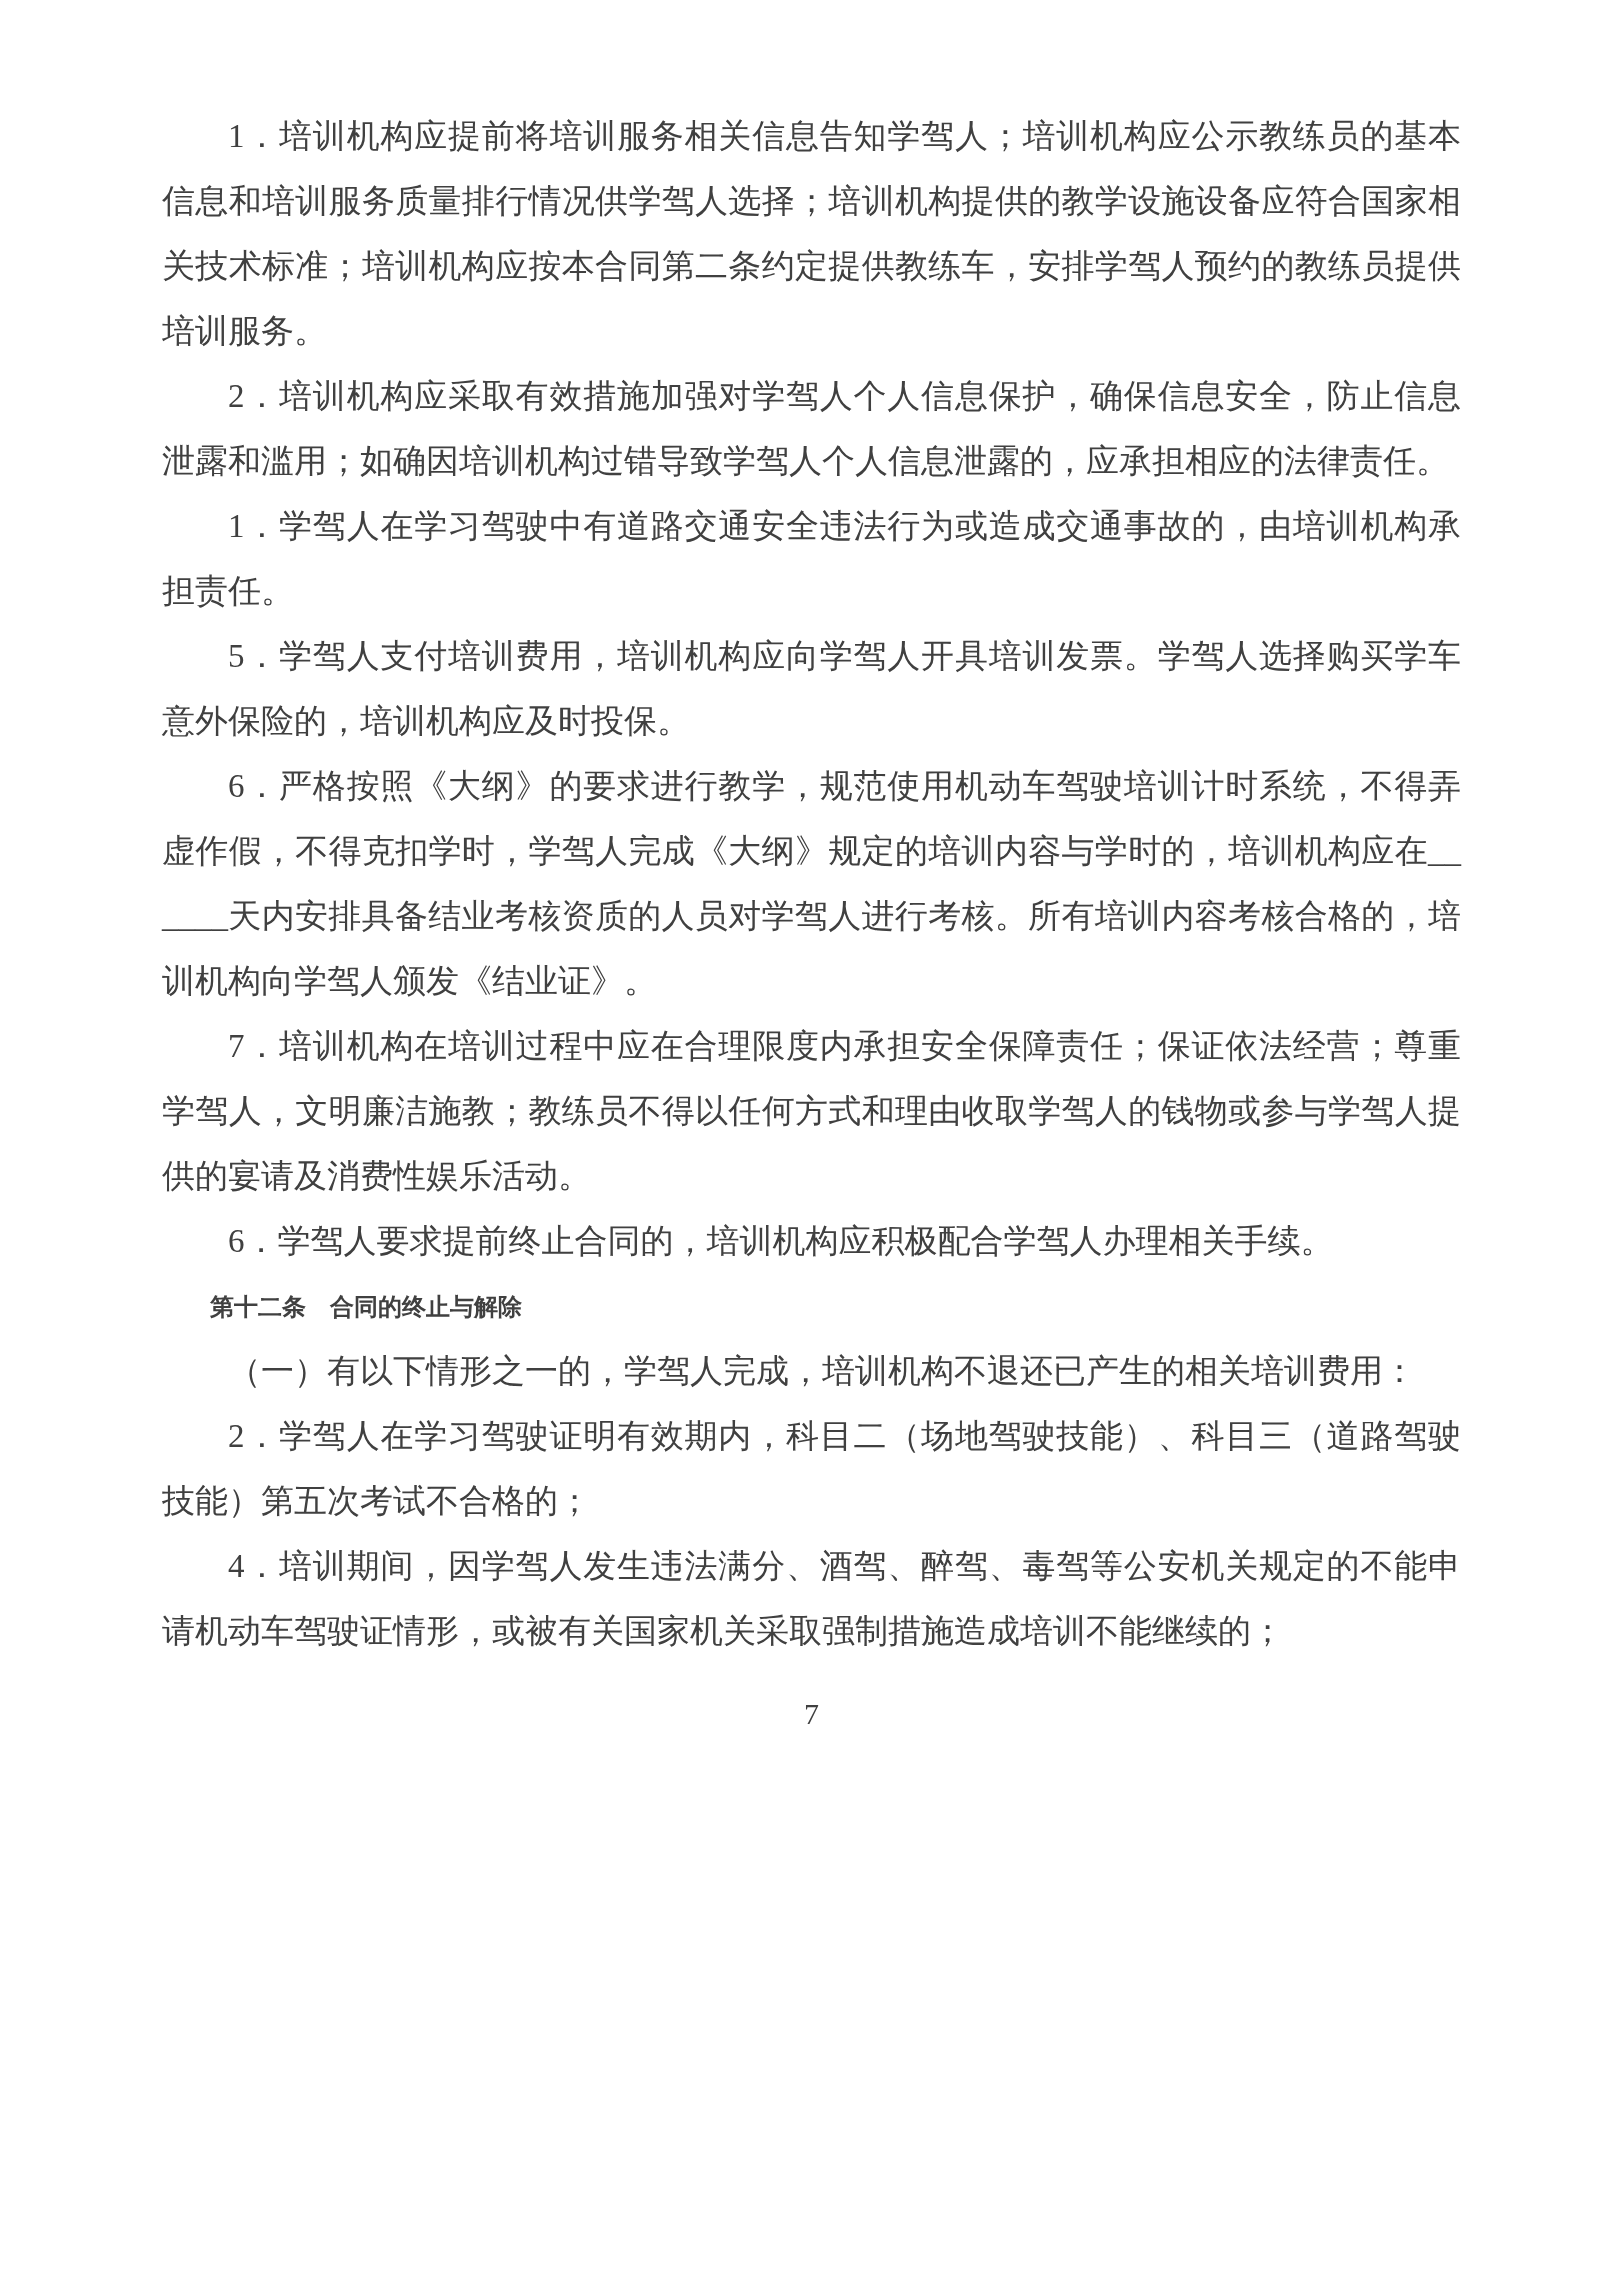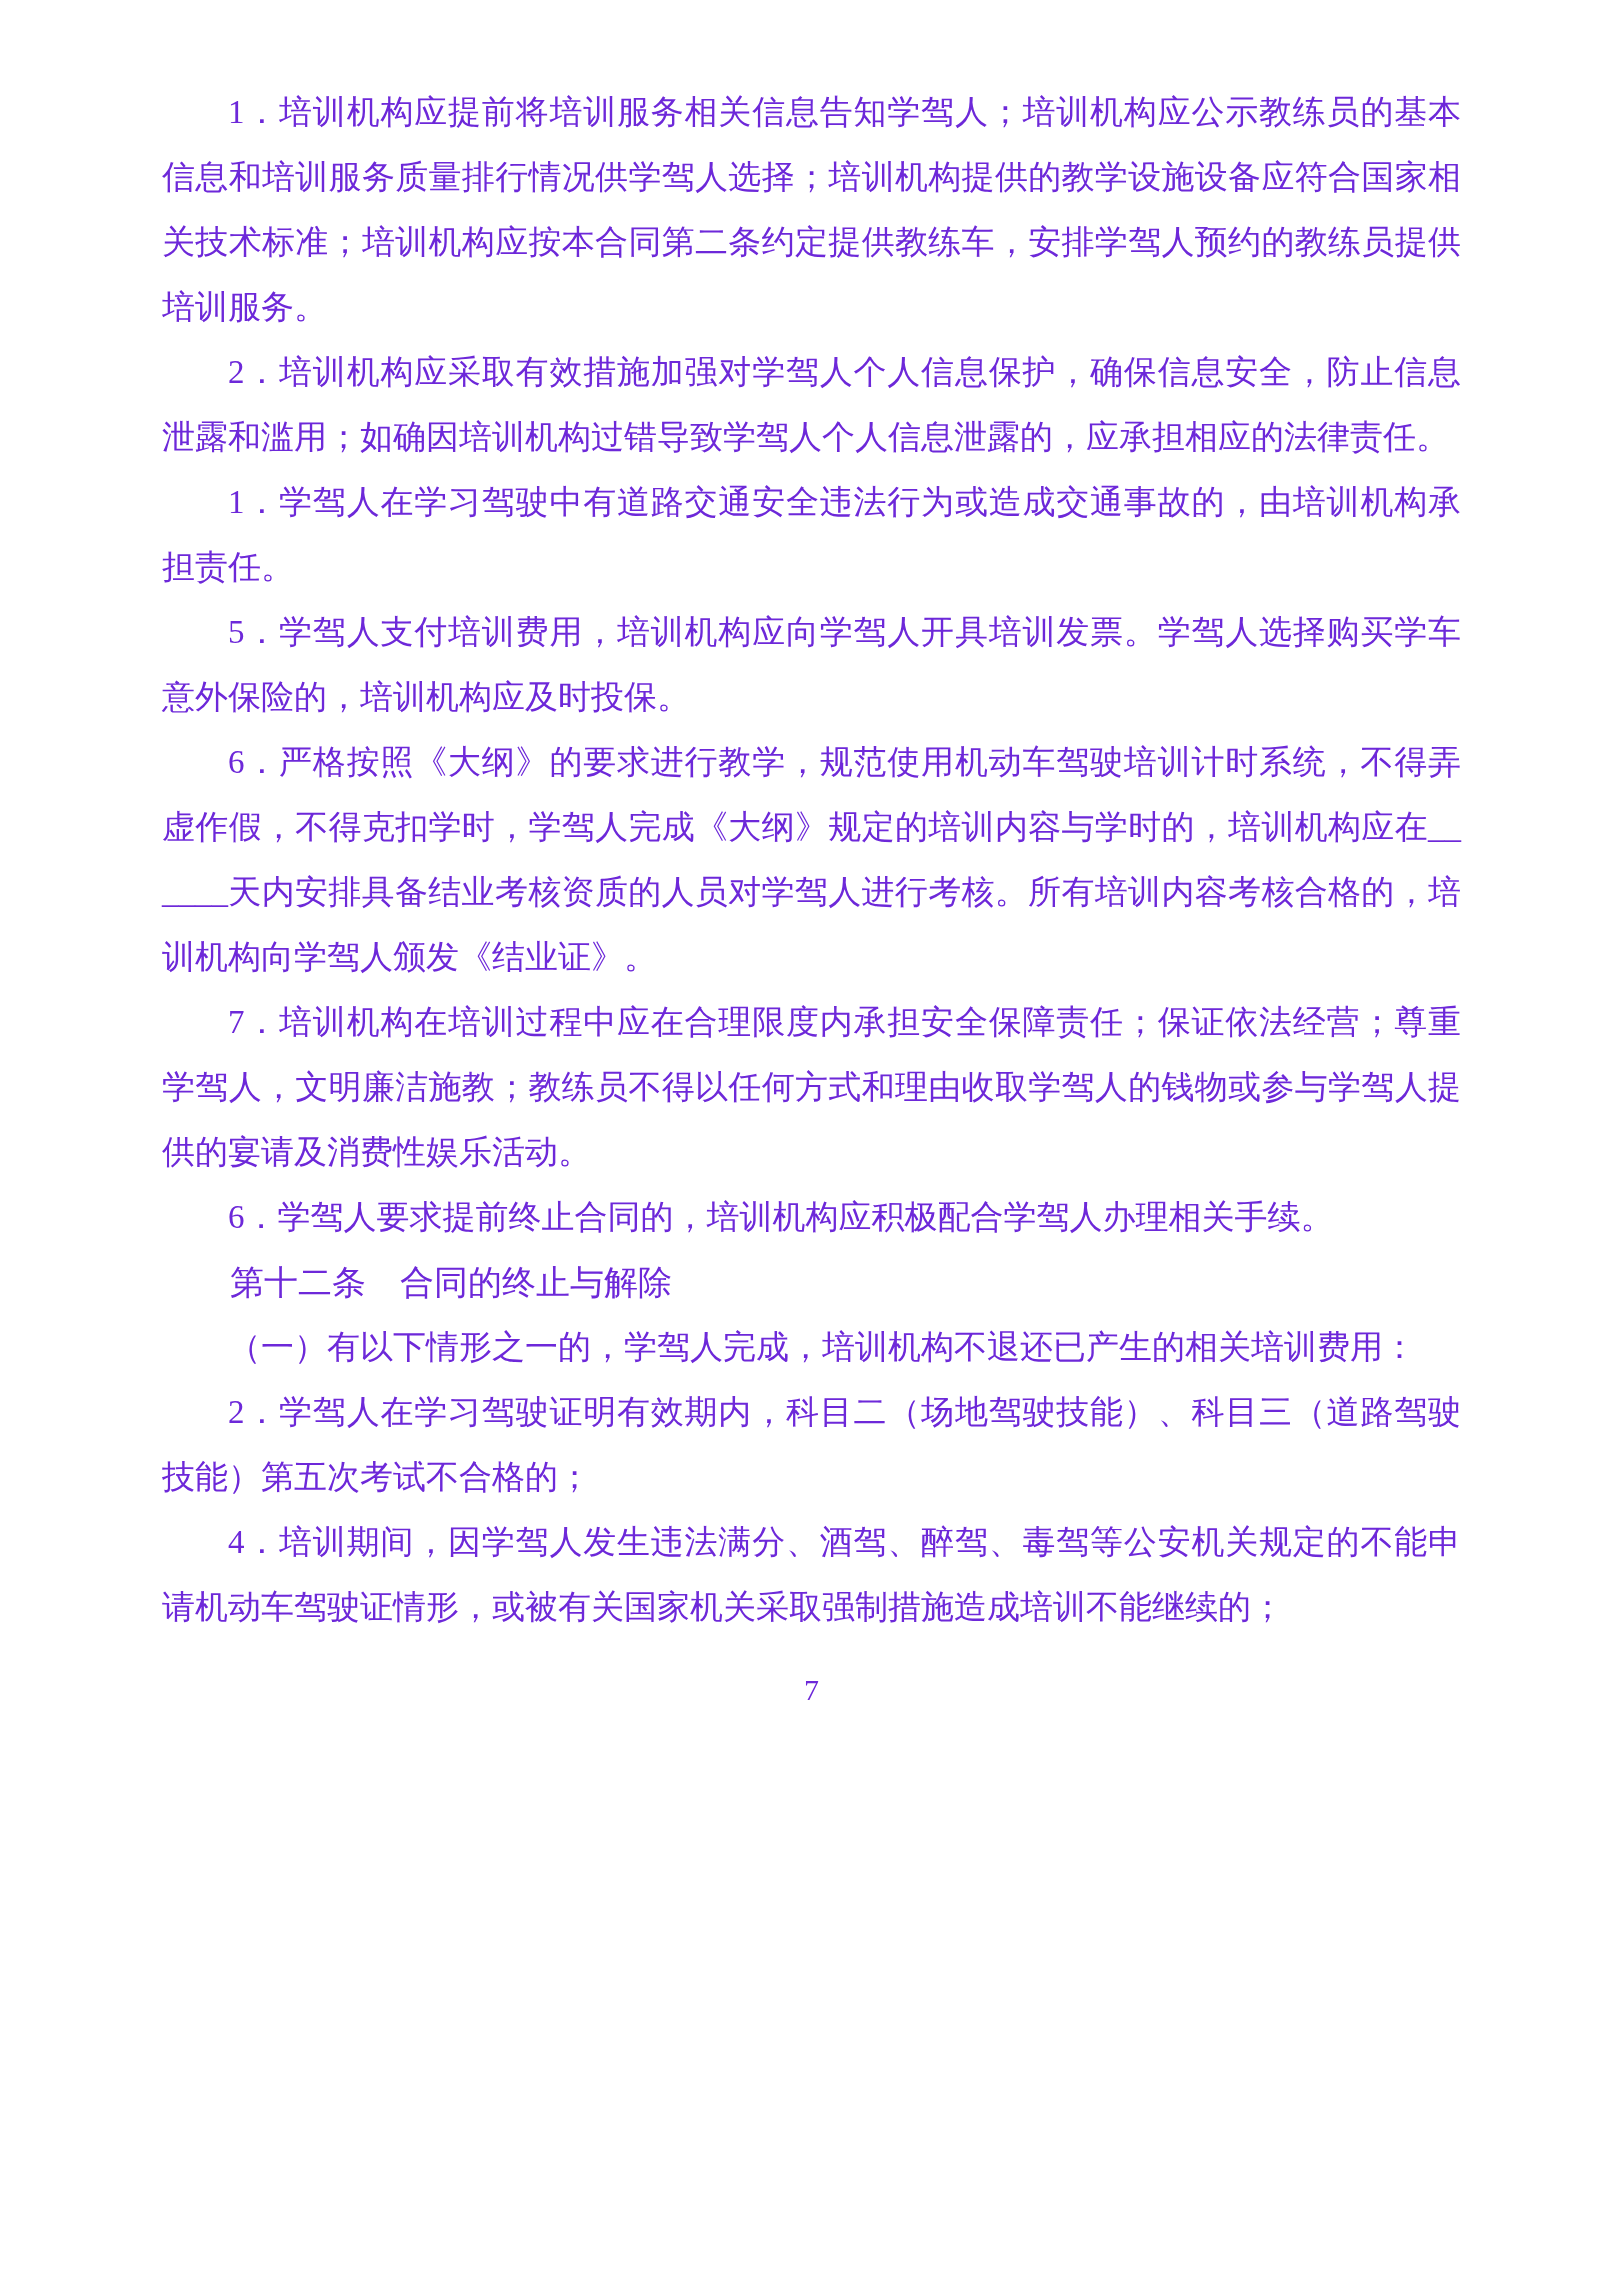--- a/index.html
+++ b/index.html
@@ -7,37 +7,37 @@
     padding: 0;
     background: #ffffff;
   }
   .page {
     position: relative;
     width: 1623px;
     height: 2294px;
     margin: 0 auto;
     background: #ffffff;
     box-sizing: border-box;
-    padding: 80px 162px 0 162px;
-    color: #6d28d9;
+    padding: 104px 162px 0 162px;
+    color: #404040;
     font-family: "Liberation Serif", "DejaVu Serif", serif;
     font-size: 33px;
   }
   .content p {
     margin: 0;
     padding: 0;
     text-indent: 2em;
     text-align: justify;
     line-height: 65px;
     word-break: break-all;
   }
   .content p.heading {
     font-family: "Liberation Sans", "DejaVu Sans", sans-serif;
-    font-weight: normal;
-    font-size: 34px;
+    font-weight: bold;
+    font-size: 24px;
   }
   .page-number {
     margin-top: 27px;
     text-align: center;
     font-size: 30px;
     line-height: 45px;
     font-family: "Liberation Serif", "DejaVu Serif", serif;
   }
 </style>
 </head>

